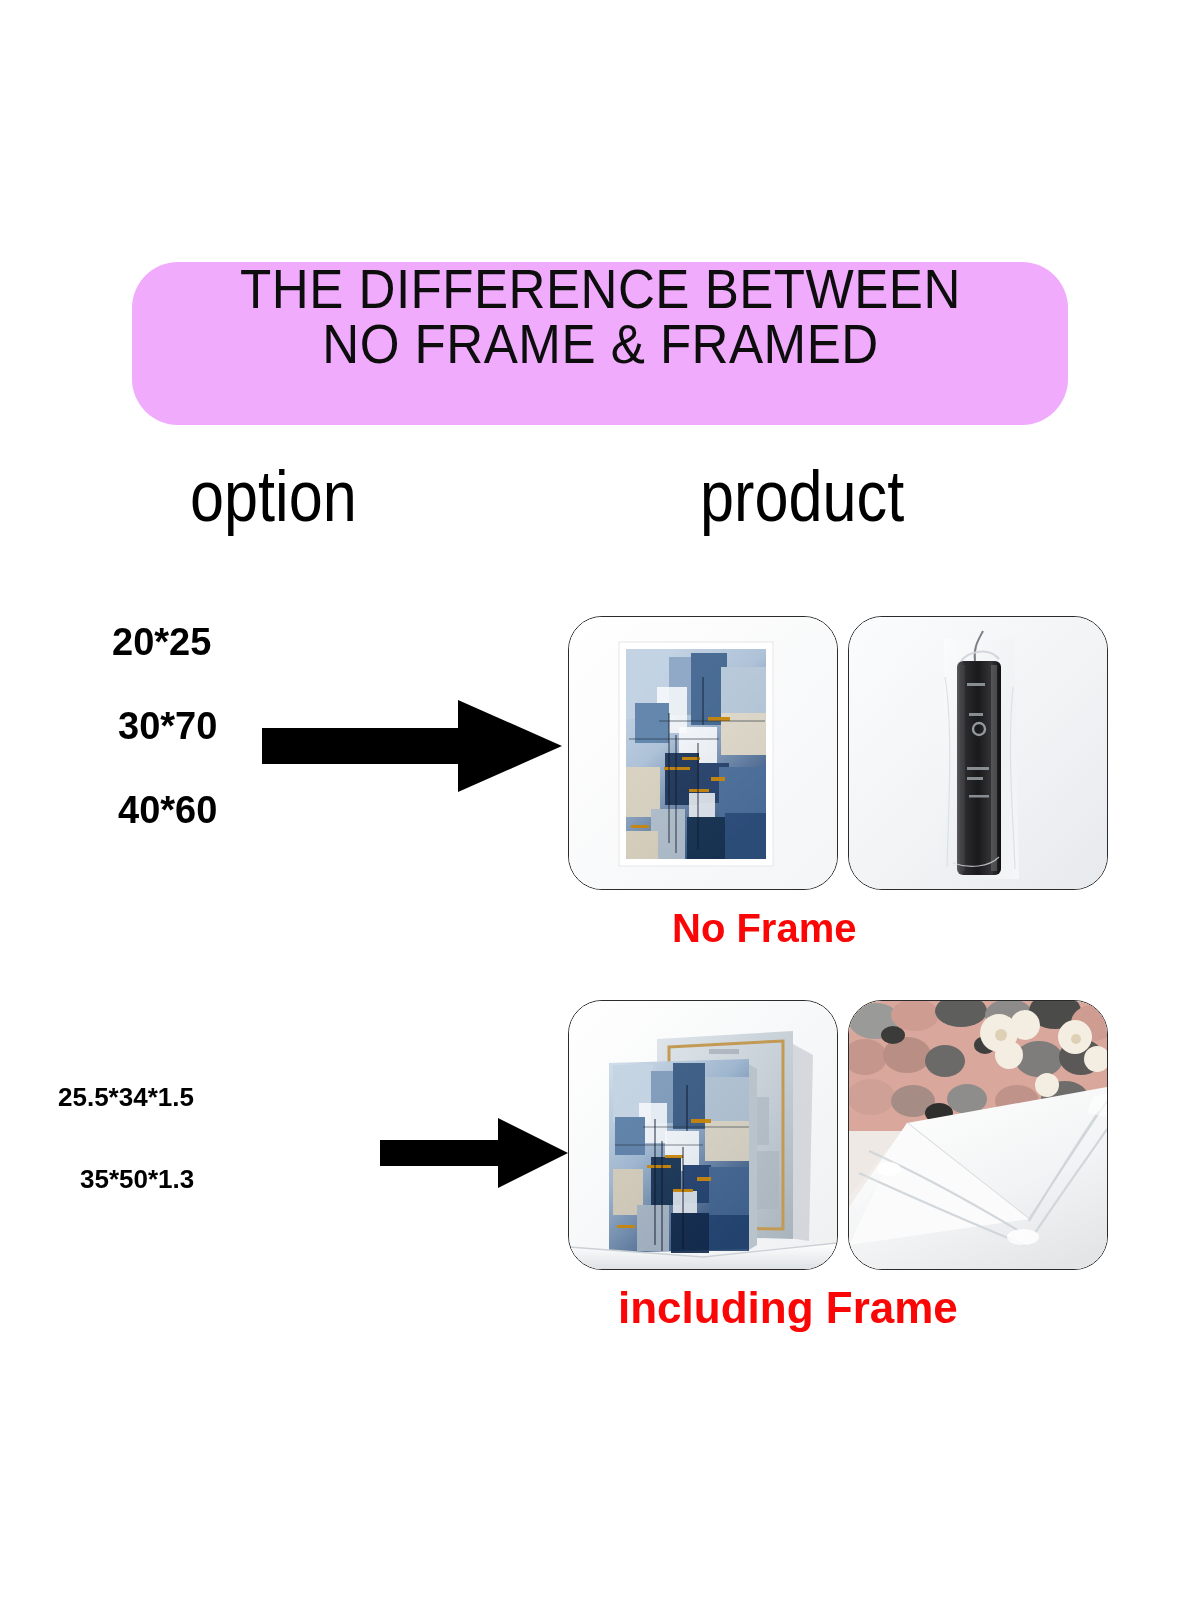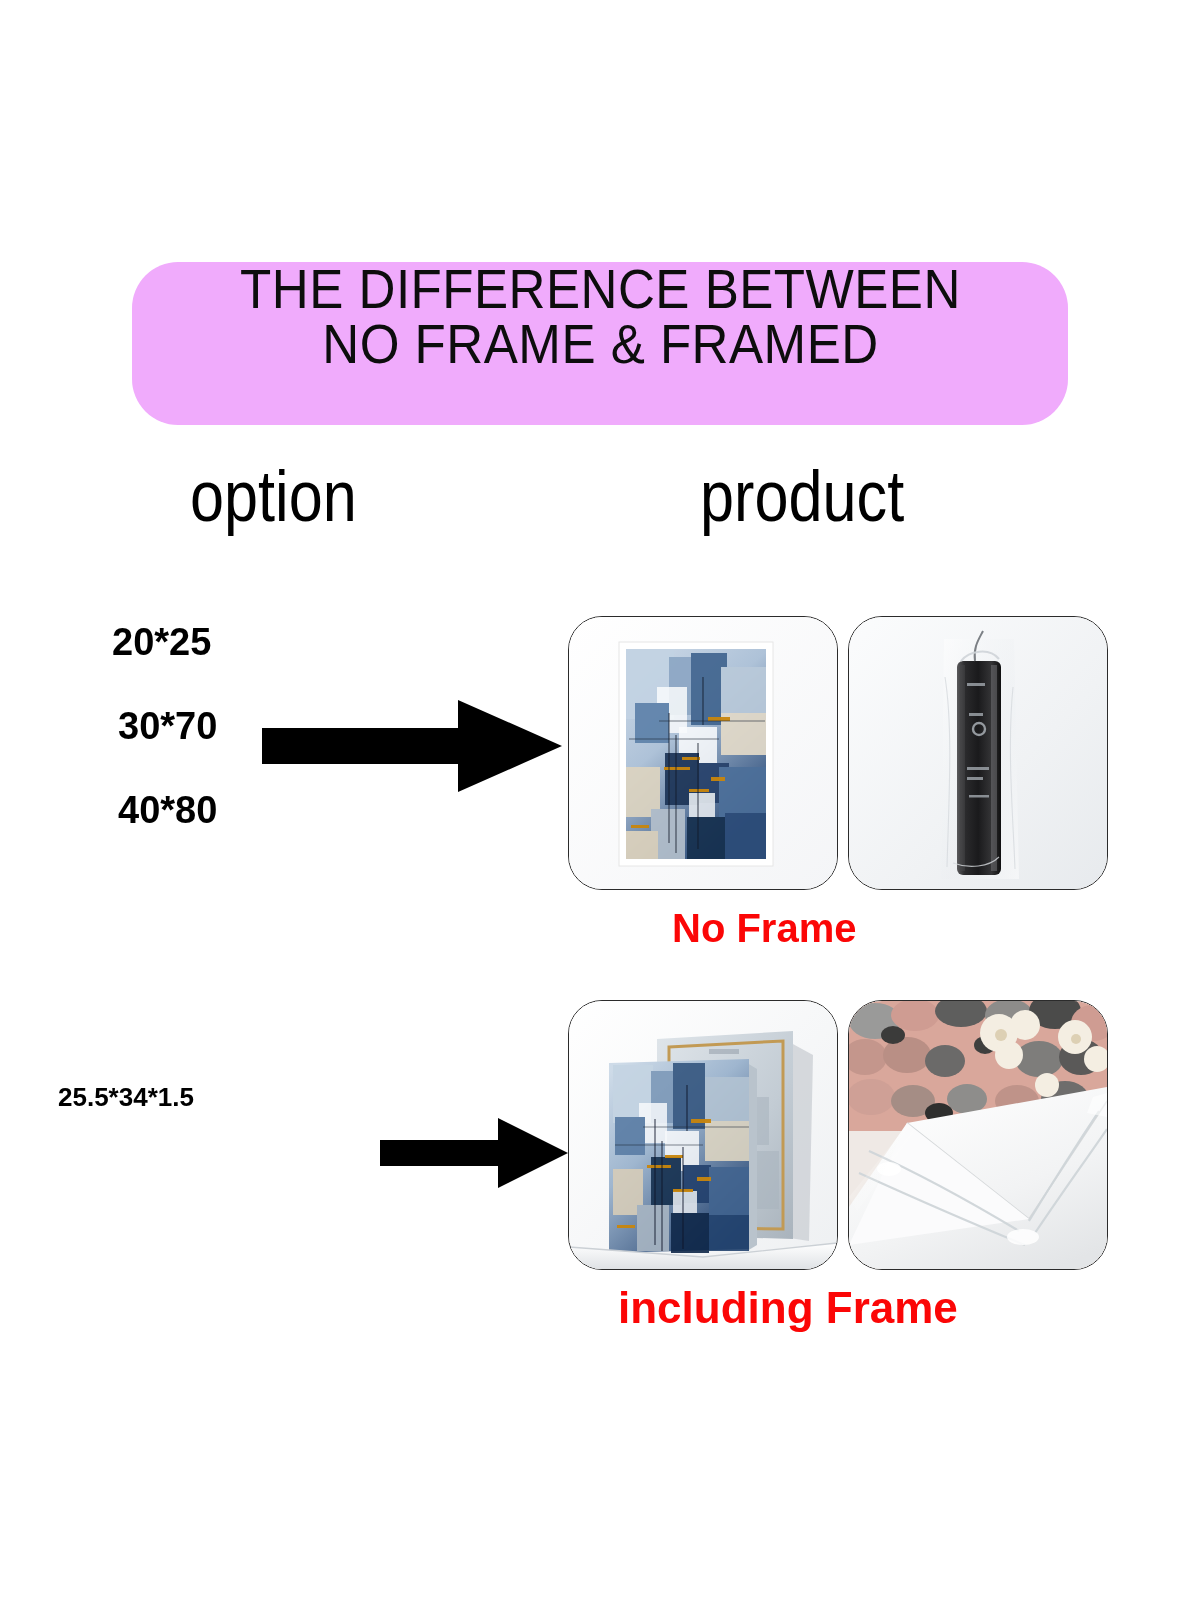--- a/index.html
+++ b/index.html
@@ -123,21 +123,21 @@
 NO  FRAME  &amp;  FRAMED</div>
 </div>
 
 <div class="col-head option">option</div>
 
 <div class="col-head product">product</div>
 
 <div class="size-list group-a">
   <div class="size-row">20*25</div>
   <div class="size-row">30*70</div>
-  <div class="size-row">40*80</div>
+  <div class="size-row">40*60</div>
 </div>
 
 <div class="arrow arrow-top">
   <svg width="300" height="92" viewBox="0 0 300 92" aria-hidden="true">
     <path d="M0 28 L196 28 L196 0 L300 46 L196 92 L196 64 L0 64 Z" fill="#000000"></path>
   </svg>
 </div>
 
 <div class="card card-r1c1">
   <svg class="card-canvas" viewBox="0 0 268 272" preserveAspectRatio="xMidYMid slice">
@@ -246,20 +246,21 @@
       <path d="M164 70 C158 130 164 200 166 252"></path>
       <path d="M150 240 C140 250 120 252 104 246"></path>
     </g>
   </svg>
 </div>
 
 <div class="caption-red no-frame">No Frame</div>
 
 <div class="size-list group-b">
   <div class="size-row">25.5*34*1.5</div>
+  <div class="size-row">35*50*1.3</div>
 </div>
 
 <div class="arrow arrow-bottom">
   <svg width="188" height="70" viewBox="0 0 188 70" aria-hidden="true">
     <path d="M0 22 L118 22 L118 0 L188 35 L118 70 L118 48 L0 48 Z" fill="#000000"></path>
   </svg>
 </div>
 
 <div class="card card-r2c1">
   <svg class="card-canvas" viewBox="0 0 268 268" preserveAspectRatio="xMidYMid slice">

